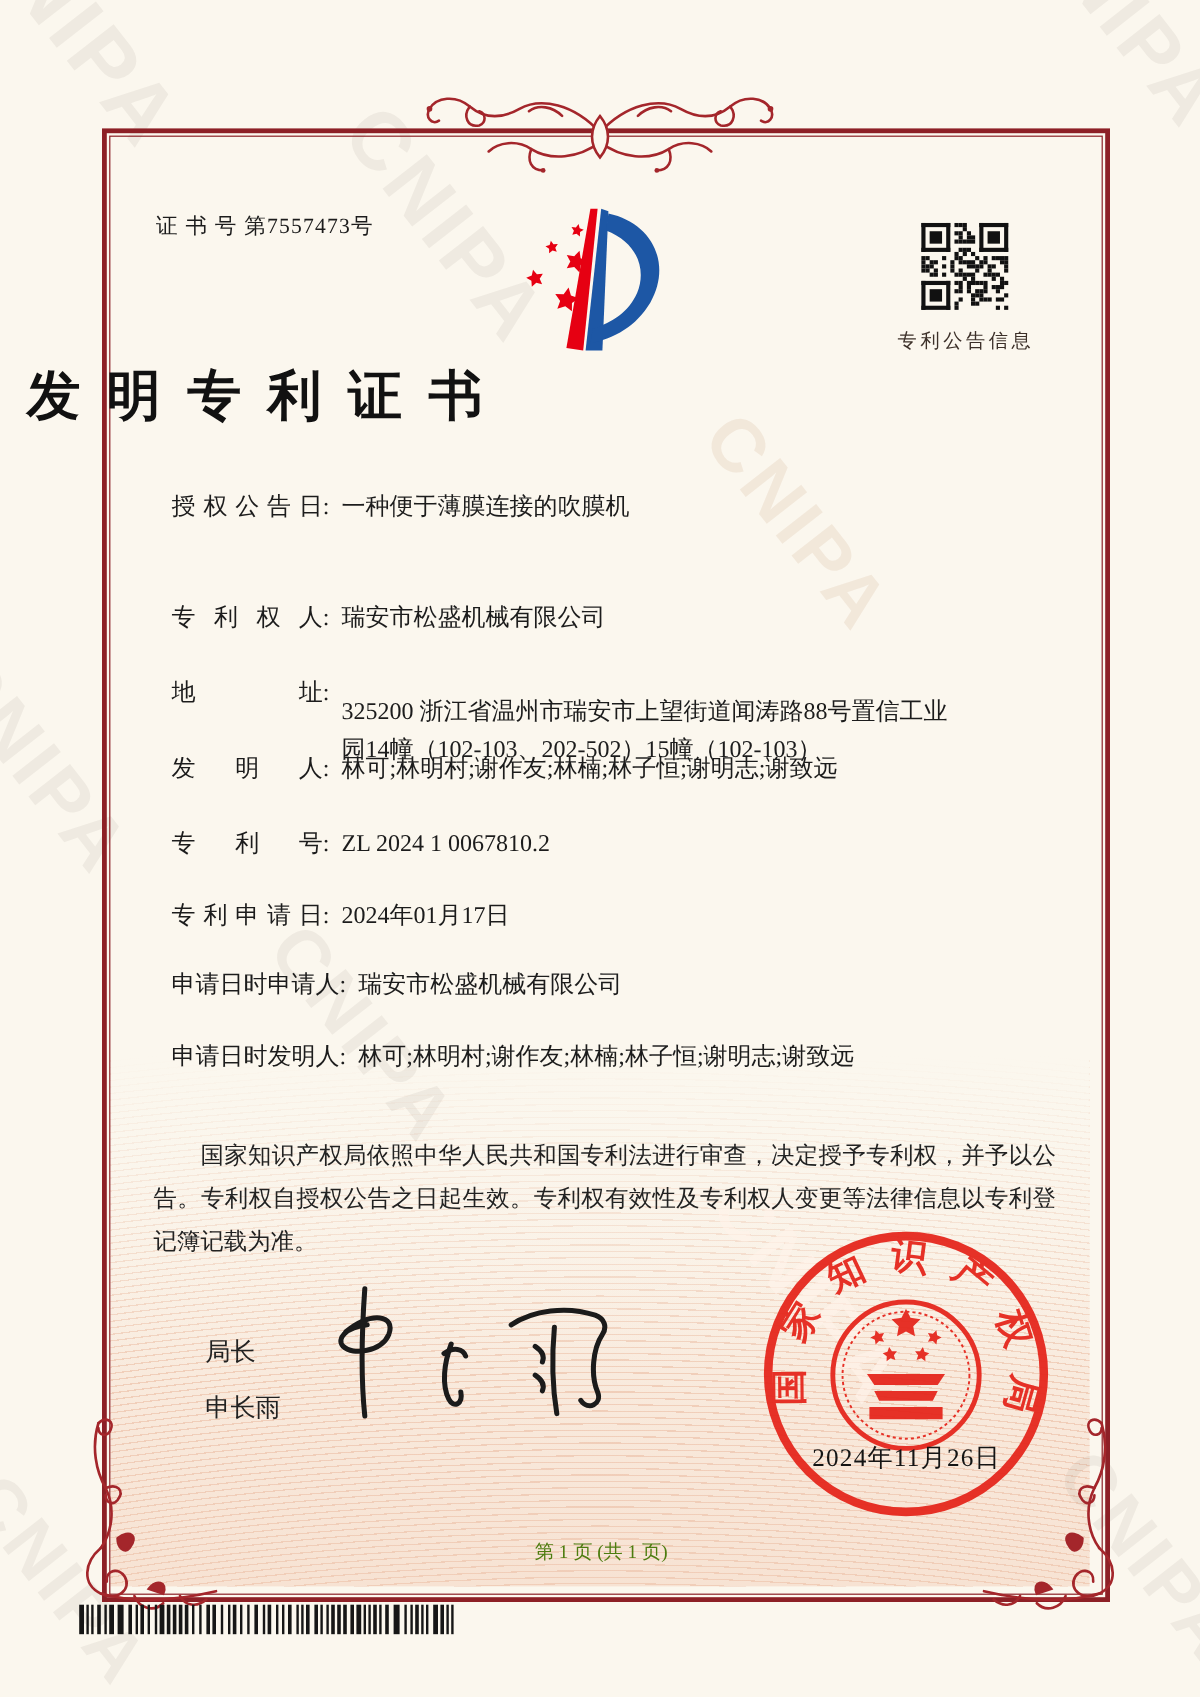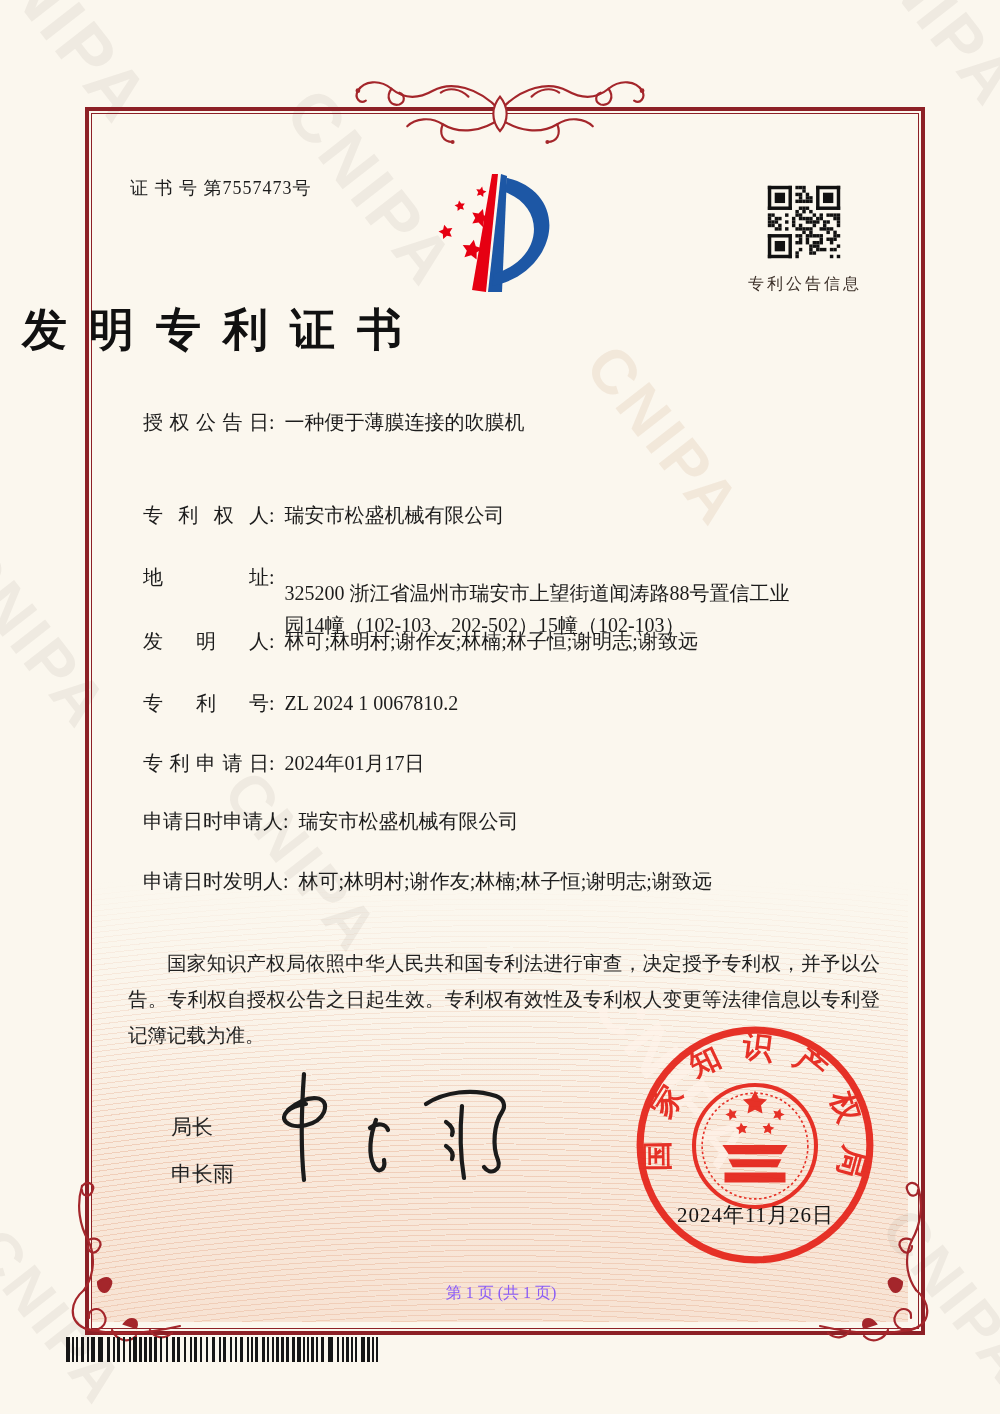--- a/index.html
+++ b/index.html
@@ -78,21 +78,21 @@
   .director{position:absolute;left:143px;top:1103px;z-index:6;
     font-family:"Liberation Sans","DejaVu Sans",sans-serif;font-size:21px;line-height:47px;color:#222;margin-left:28px;}
   .sig{position:absolute;left:258px;top:1062px;width:266px;height:132px;z-index:6;}
   .seal{position:absolute;left:633px;top:1023px;width:244px;height:244px;z-index:7;opacity:.94;}
   .seal-date{
     position:absolute;left:648px;top:1201px;width:215px;z-index:8;text-align:center;
     font-size:21px;color:#141414;letter-spacing:1px;
   }
 
   
-  .page-num{position:absolute;left:85px;top:1283px;width:832px;z-index:6;text-align:center;font-size:16px;color:#8b5cf6;}
+  .page-num{position:absolute;left:85px;top:1283px;width:832px;z-index:6;text-align:center;font-size:16px;color:#4d7c0f;}
   .barcode{position:absolute;left:64px;top:1337px;width:320px;height:25px;z-index:6;}
 
   .hidden-defs{position:absolute;width:0;height:0;}
 </style>
 </head>
 <body>
 
 <svg class="hidden-defs" aria-hidden="true">
   <defs>
     <polygon id="star" points="0,-10 2.94,-4.05 9.51,-3.09 4.76,1.55 5.88,8.09 0,5 -5.88,8.09 -4.76,1.55 -9.51,-3.09 -2.94,-4.05"></polygon>

